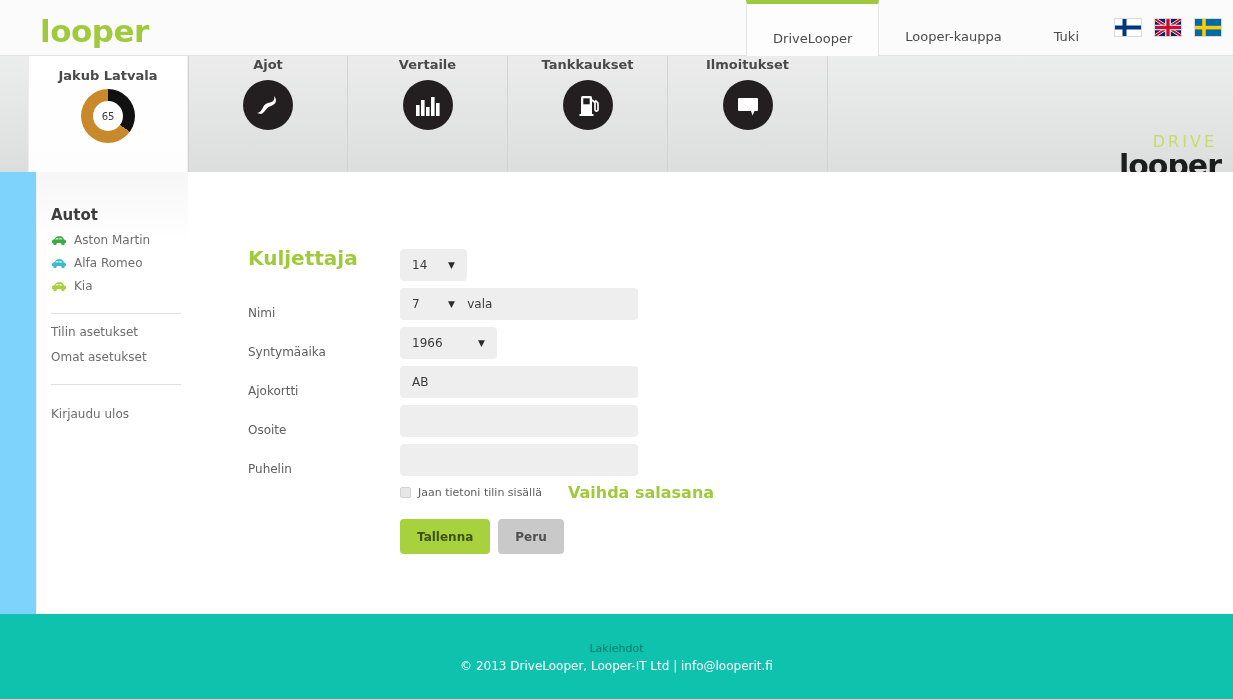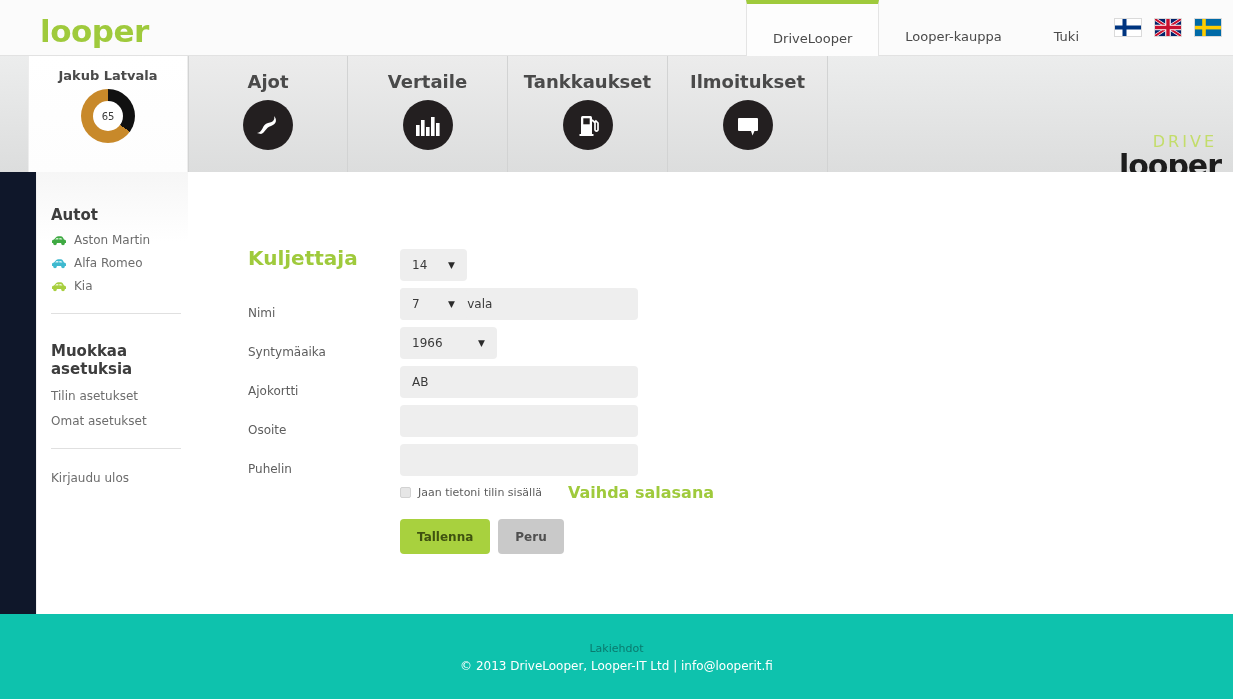--- a/index.html
+++ b/index.html
@@ -2,21 +2,21 @@
 <html><head>
 <meta charset="utf-8">
 <style>
   * { box-sizing: border-box; margin: 0; padding: 0; }
   html, body {
     width: 1233px; height: 699px;
     font-family: "DejaVu Sans", "Liberation Sans", sans-serif;
     background: #ffffff;
     overflow: hidden;
   }
-  .page { position: relative; width: 1233px; height: 699px; background:#0f172a;border-radius:25px; }
+  .page { position: relative; width: 1233px; height: 699px; background:#7dd3fc;border-radius:25px; }
 
   
   .topbar {
     position: absolute; left:0; top:0; width:1233px; height:56px;
     background: #fbfbfb;
     border-bottom: 1px solid #e2e2e2;
   }
   .brand-logo {
     position:absolute; left:40px; top:13px;
     font-family: "DejaVu Sans", sans-serif;
@@ -61,21 +61,21 @@
   }
 
   .mainnav { position:absolute; left:188px; top:56px; height:116px; display:flex; }
   .nav-item {
     width:160px; height:116px; position:relative;
     text-align:center; cursor:pointer;
     border-right:1px solid #d2d3d3;
     background: linear-gradient(to bottom, #ececec 0%, #dcdddd 100%);
   }
   .nav-item:first-child { border-left:1px solid #d2d3d3; }
-  .nav-label { margin-top:15px; font-size:18px; font-weight:700; color:#4a4a4a; }
+  .nav-label { margin-top:1px; font-size:13px; font-weight:700; color:#4a4a4a; }
   .nav-icon {
     margin: 8px auto 0; width:50px; height:50px; border-radius:50%;
     background:#231f20; display:flex; align-items:center; justify-content:center;
   }
   .drive-logo { position:absolute; right:12px; top:76px; width:120px; text-align:center; }
   .drive-word { font-size:16px; color:#c3dd6a; letter-spacing:3px; font-weight:400; text-align:right; padding-right:4px;}
   .drive-looper { font-size:30px; font-weight:700; color:#1d1d1d; letter-spacing:-1px; line-height:30px; text-align:right; }
   .drive-logout { font-size:11px; color:#8b8b8b; text-align:right; margin-top:4px; padding-right:2px; cursor:pointer;}
 
   
@@ -271,21 +271,20 @@
         <path d="M1 8 L1 6 C1 5 2 4.6 3 4.4 L5 2.2 C5.6 1.5 6.4 1.2 7.4 1.2 L9.6 1.2 C10.6 1.2 11.4 1.6 11.9 2.4 L13 4.4 C14 4.6 15 5 15 6 L15 8 Z" fill="#a8cf3f"></path>
         <path d="M5.4 3 L7.4 3 L7.4 4.5 L4.2 4.5 Z M8.3 3 L9.6 3 C10.2 3 10.6 3.3 10.9 3.8 L11.3 4.5 L8.3 4.5 Z" fill="#e9f5cc"></path>
         <circle cx="4" cy="8.4" r="1.8" fill="#a8cf3f"></circle>
         <circle cx="12" cy="8.4" r="1.8" fill="#a8cf3f"></circle>
       </svg>
       <span class="car-label">Kia</span>
     </div>
 
     <div class="side-div"></div>
 
-    <div class="side-h second">Muokkaa asetuksia</div>
     <div class="side-link">Tilin asetukset</div>
     <div class="side-link">Omat asetukset</div>
 
     <div class="side-div"></div>
 
     <div class="side-link logout">Kirjaudu ulos</div>
   </div>
 
   <div class="main">
     <div class="form-title">Kuljettaja</div>

